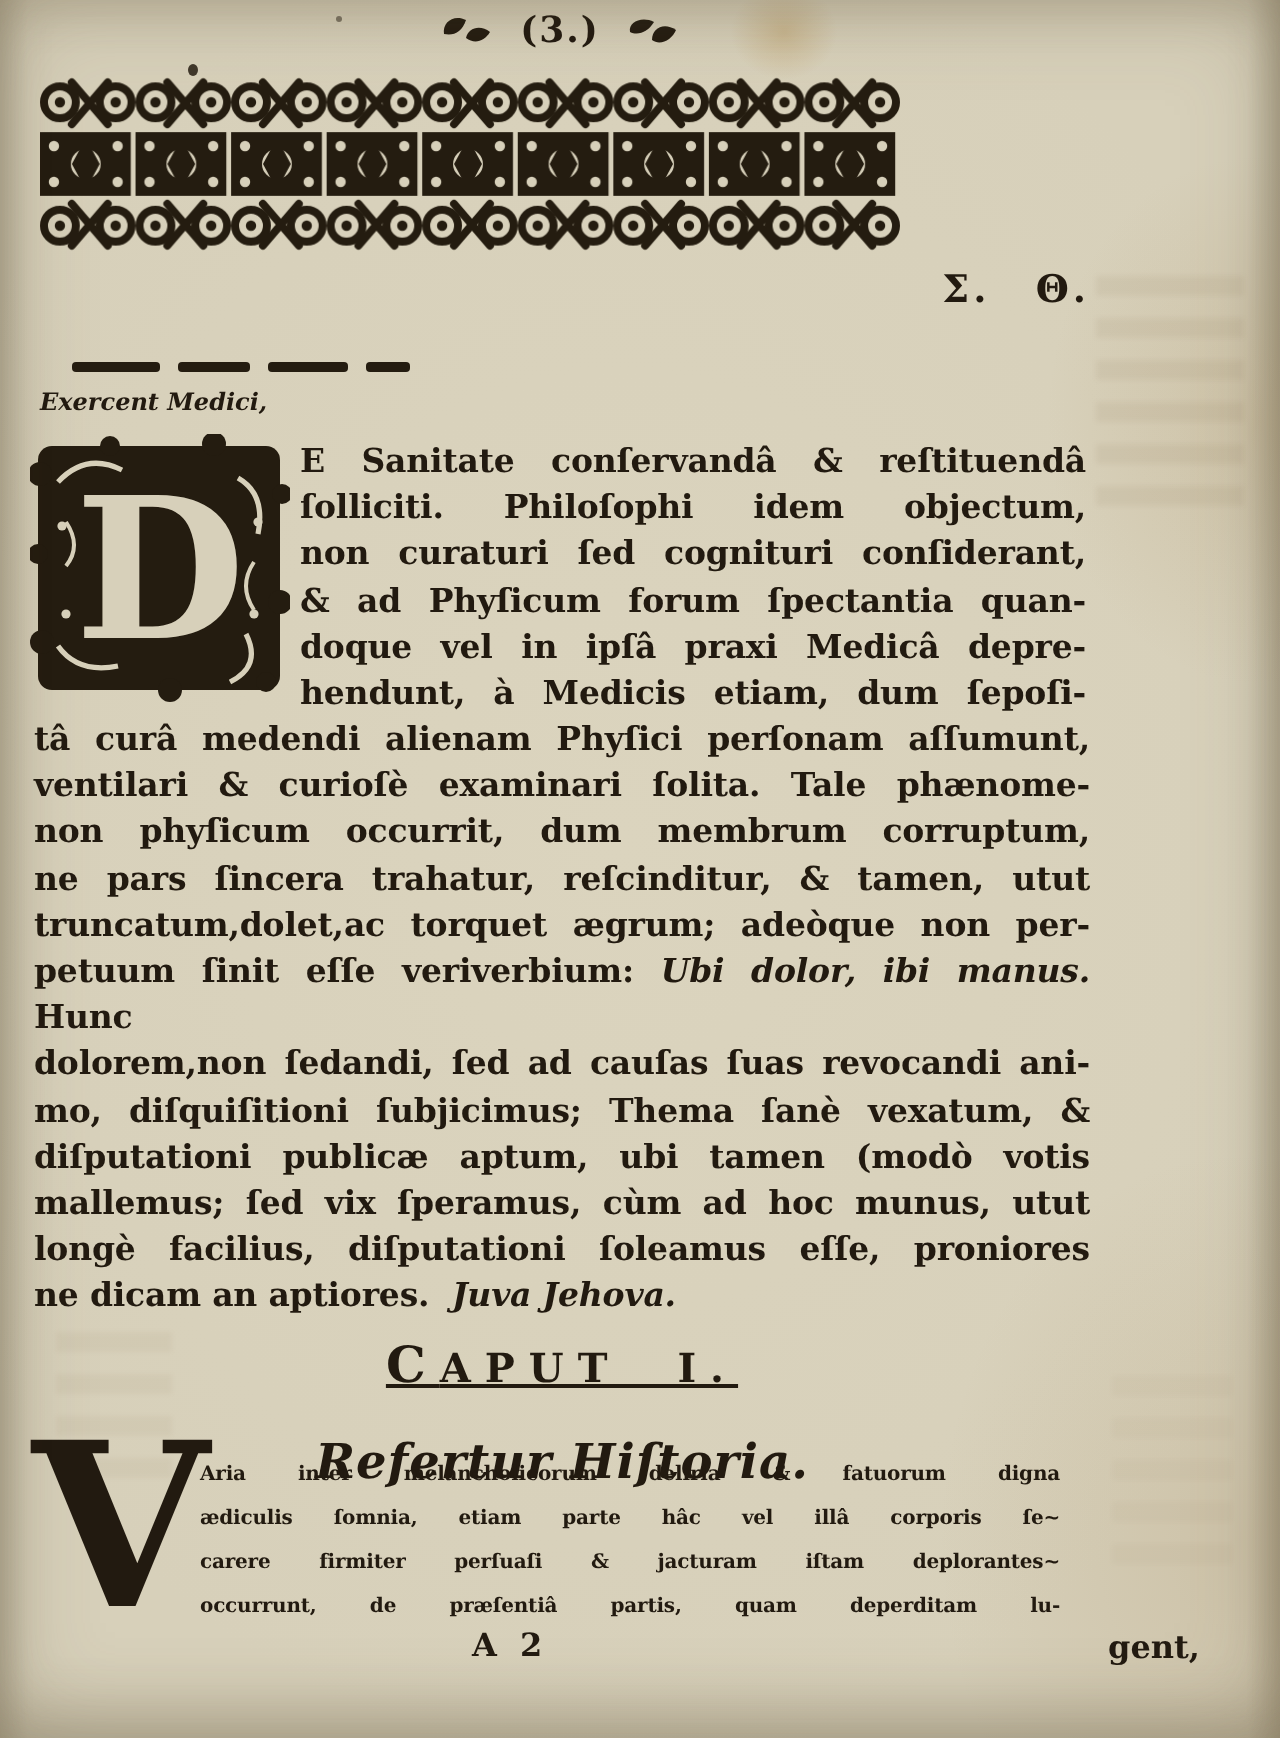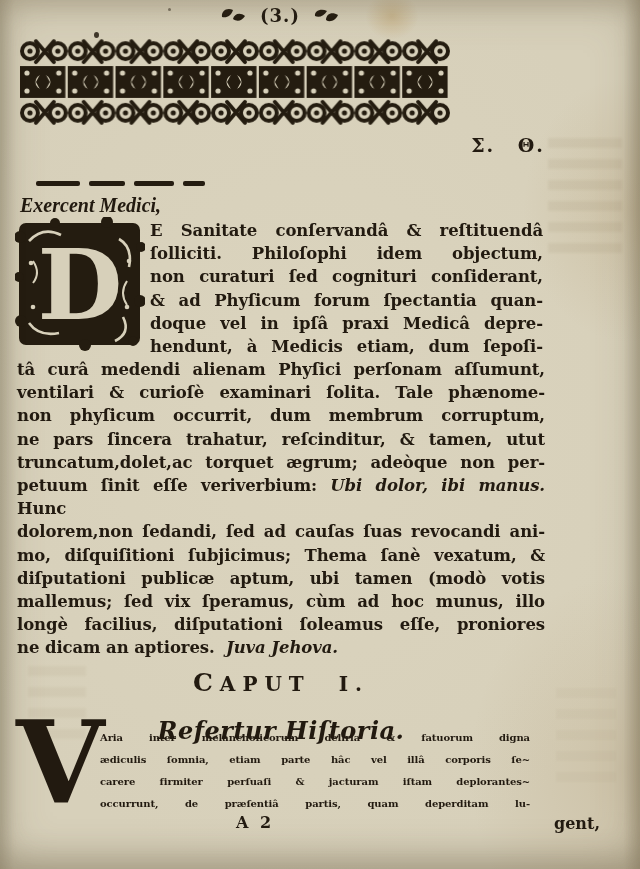--- a/index.html
+++ b/index.html
@@ -25,37 +25,37 @@
   
   .headpiece{position:absolute; left:20px; top:37px;}
   
   .sigla{position:absolute; left:17px; top:134px; width:528px; text-align:right;
     font-size:19px; font-weight:700; word-spacing:14px; letter-spacing:2px;}
   
   .dashes{position:absolute; left:36px; top:181px; display:flex; gap:9px; align-items:center;}
   .dash{height:5px; background:#241c10; border-radius:2px;}
   .motto{position:absolute; left:206px; top:168px; font-size:19.5px;
     font-style:italic; font-weight:700; letter-spacing:.3px;}
-  .exercent{position:absolute; left:20px; top:194px; font-size:20px;
-    font-style:italic; font-weight:700;font-family:Liberation Serif, serif;}
+  .exercent{position:absolute; left:20px; top:194px; font-size:12px;
+    font-style:italic; font-weight:700;}
   
   .dropcap-d{position:absolute; left:15px; top:217px;}
   .dropcap-v{position:absolute; left:16px; top:706px; font-size:114px; line-height:1;
     font-weight:700; font-family:"DejaVu Serif", serif;}
   
   .p1a{position:absolute; left:150px; top:219px; width:393px;}
   .p1b{position:absolute; left:17px; top:358px; width:528px;}
   .p1a .line,.p1b .line{
     font-size:16.5px; font-weight:700; line-height:23.2px;
     text-align:justify; text-align-last:justify; white-space:normal; letter-spacing:-.1px;}
   .p1b .line.no-just{text-align-last:left;}
   .it{font-style:italic;}
   
   .caput{position:absolute; left:17px; top:668px; width:528px; text-align:center;
-    font-size:20px; font-weight:700; letter-spacing:7px; word-spacing:14px;}
+    font-size:20px; font-weight:700; letter-spacing:7px; word-spacing:14px;text-decoration:underline;}
   .caput::first-letter{font-size:25px;}
   .refertur{position:absolute; left:17px; top:696px; width:528px; text-align:center;
     font-size:24px; font-weight:700; font-style:italic; letter-spacing:.5px;margin-top:20px;}
   
   .p2{position:absolute; left:100px; top:727px; width:430px;}
   .p2 .line{font-size:10px; font-weight:700; line-height:22px;
     text-align:justify; text-align-last:justify; letter-spacing:-.1px;}
   
   .signature{position:absolute; left:236px; top:813px; font-size:16px; font-weight:700; word-spacing:6px;}
   .catchword{position:absolute; left:554px; top:814px; font-size:16px; font-weight:700;}
@@ -166,21 +166,21 @@
   <div class="p1b">
     <div class="line"><span>tâ curâ medendi alienam Phyſici perſonam aſſumunt,</span></div>
     <div class="line"><span>ventilari &amp; curioſè examinari ſolita. Tale phænome-</span></div>
     <div class="line"><span>non phyſicum occurrit, dum membrum corruptum,</span></div>
     <div class="line"><span>ne pars ſincera trahatur, reſcinditur, &amp; tamen, utut</span></div>
     <div class="line"><span>truncatum,dolet,ac torquet ægrum; adeòque non per-</span></div>
     <div class="line"><span>petuum ſinit eſſe veriverbium: </span><span class="it">Ubi dolor, ibi manus.</span><span> Hunc</span></div>
     <div class="line"><span>dolorem,non ſedandi, ſed ad cauſas ſuas revocandi ani-</span></div>
     <div class="line"><span>mo, diſquiſitioni ſubjicimus; Thema ſanè vexatum, &amp;</span></div>
     <div class="line"><span>diſputationi publicæ aptum, ubi tamen (modò votis</span></div>
-    <div class="line"><span>mallemus; ſed vix ſperamus, cùm ad hoc munus, illo</span></div>
+    <div class="line"><span>mallemus; ſed vix ſperamus, cùm ad hoc munus, utut</span></div>
     <div class="line"><span>longè facilius, diſputationi ſoleamus eſſe, proniores</span></div>
     <div class="line no-just"><span>ne dicam an aptiores.&nbsp; </span><span class="it">Juva Jehova.</span></div>
   </div>
 
   <div class="caput">CAPUT I.</div>
   <div class="refertur">Refertur Hiſtoria.</div>
 
   <span class="dropcap-v">V</span>
   <div class="p2">
     <div class="line">Aria inter melancholicorum deliria &amp; fatuorum digna</div>

